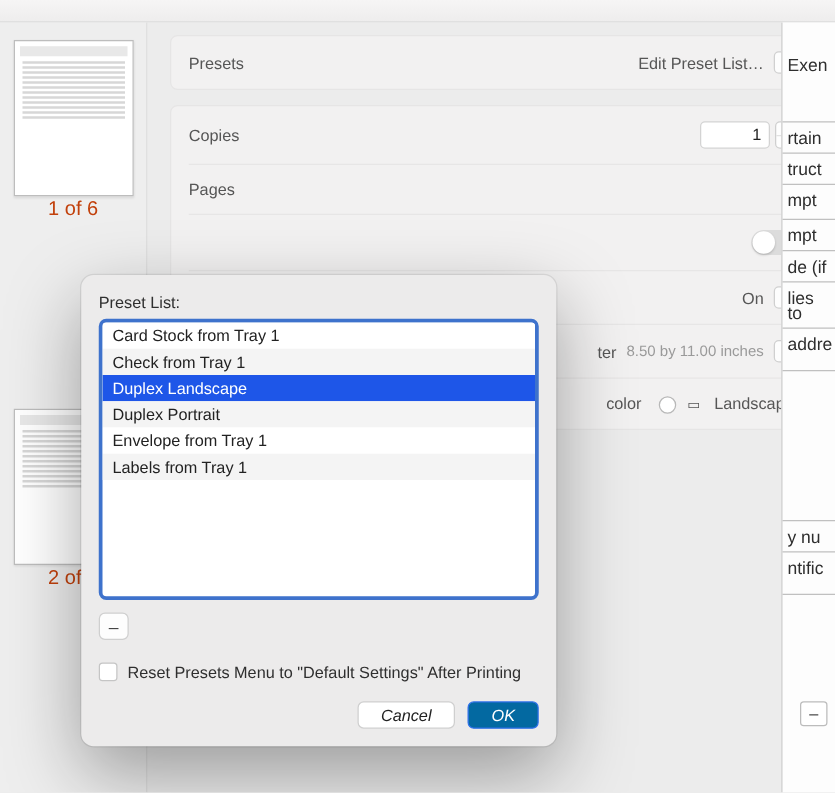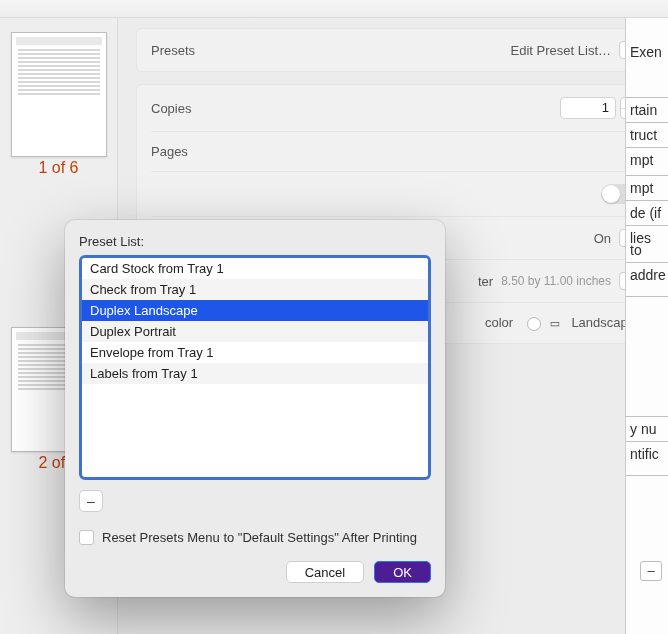--- a/index.html
+++ b/index.html
@@ -187,23 +187,24 @@
   .modal-buttons {
     display:flex; justify-content:flex-end; gap:10px;
     margin-top:16px;
   }
   .btn {
     height:22px; padding:0 18px;
     border-radius:5px;
     font-size:13px;
     display:inline-flex; align-items:center; justify-content:center;
     cursor:default;
+    font-style:italic;
   }
   .btn-default { background:#fff; border:1px solid #cfcfcf; color:#222; }
-  .btn-primary { background:#4c1d95; color:#fff; border:1px solid #2f71ea; }
+  .btn-primary { background:#0369a1; color:#fff; border:1px solid #2f71ea; }
   
   .rt-input {
     position:absolute; right:6px; top:561px;
     width:22px; height:20px;
     background:#fff; border:1px solid #bcbcbc; border-radius:3px;
     text-align:center; line-height:18px; font-size:13px; color:#333;
   }
 </style>
 </head>
 <body>

